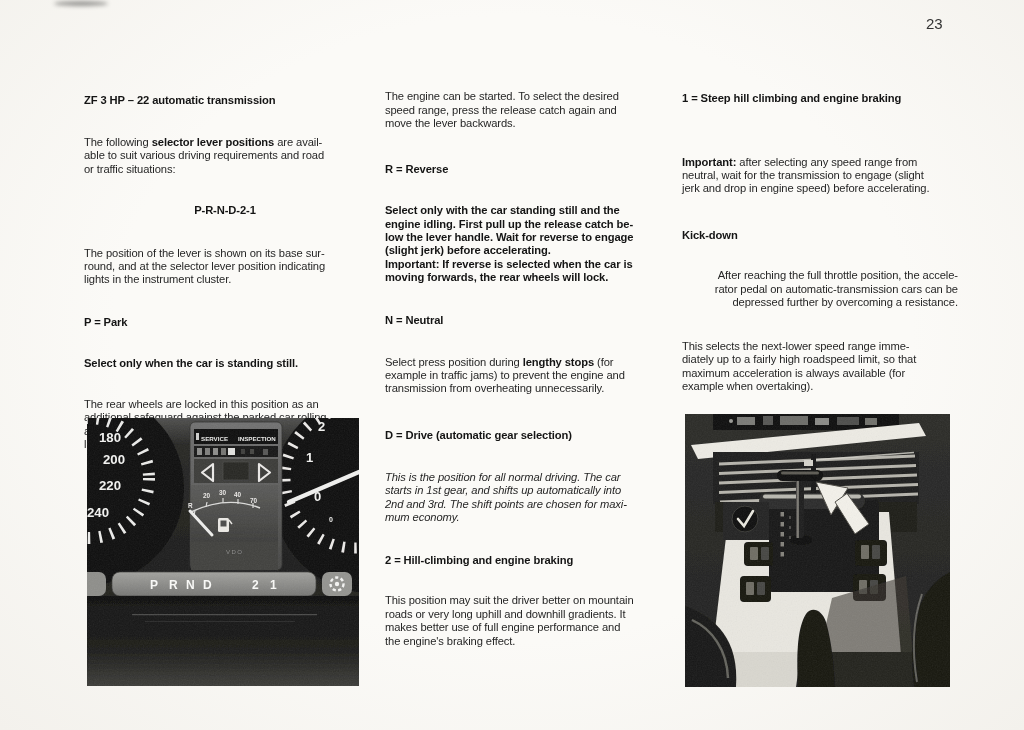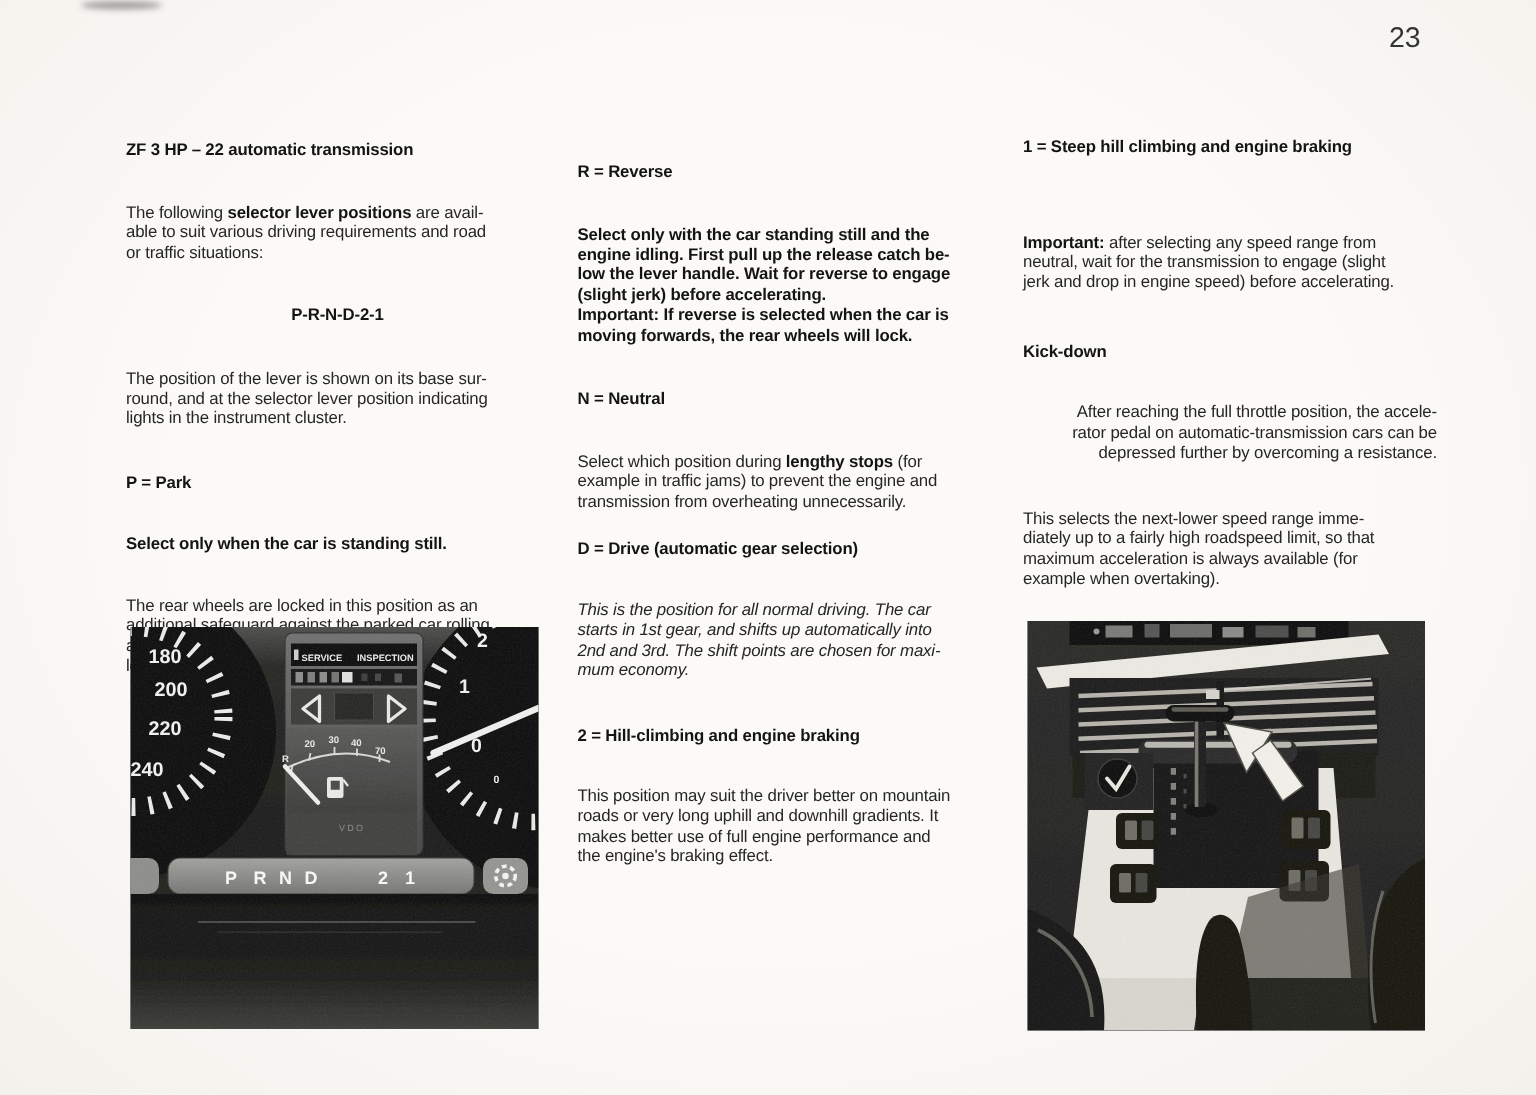--- a/index.html
+++ b/index.html
@@ -5,21 +5,21 @@
   html,body{margin:0;padding:0;background:#dcdad6;}
   .page{position:relative;width:1024px;height:730px;overflow:hidden;
         background:radial-gradient(ellipse at 50% 45%, #fbfaf7 55%, #f3f1ec 100%);
         font-family:"Liberation Sans", sans-serif;color:#262626;}
   .col{position:absolute;font-size:11.2px;line-height:13.4px;letter-spacing:-0.1px;
        white-space:pre-line;text-align:left;}
   .col p{margin:0;}
   .h{font-weight:bold;color:#141414;}
   .b{font-weight:bold;color:#141414;}
   .center{text-align:center;}
-  .page-number{position:absolute;left:926px;top:15px;font-size:19px;color:#333;}
+  .page-number{position:absolute;left:926px;top:15px;font-size:15px;color:#333;}
   .smudge{position:absolute;left:54px;top:1px;width:54px;height:5px;background:#5a5a58;
           opacity:.6;border-radius:50%;filter:blur(2.2px);}
   .photo{position:absolute;overflow:hidden;background:#222;}
   .photo svg{display:block;}
   #photo-cluster{left:87px;top:418px;width:272px;height:268px;}
   #photo-console{left:685px;top:414px;width:265px;height:273px;}
 </style>
 </head>
 <body>
 
@@ -39,32 +39,35 @@
 lights in the instrument cluster.</p>
     <p class="h" style="margin-top:15.8px;">P = Park</p>
     <p class="h" style="margin-top:14.6px;">Select only when the car is standing still.</p>
     <p style="margin-top:13.6px;">The rear wheels are locked in this position as an
 additional safeguard against the parked car rolling
 away. Press the release catch under the selector
 lever handle to move the lever to this position.</p>
   </section>
 
   <section class="col" style="left:385px;top:77px;width:276px;">
+    <p>The engine can be started. To select the desired
+speed range, press the release catch again and
+move the lever backwards.</p>
     <p class="h" style="margin-top:18.8px;">R = Reverse</p>
     <p class="h" style="margin-top:14.6px;">Select only with the car standing still and the
 engine idling. First pull up the release catch be-
 low the lever handle. Wait for reverse to engage
 (slight jerk) before accelerating.
 Important: If reverse is selected when the car is
 moving forwards, the rear wheels will lock.</p>
     <p class="h" style="margin-top:15.6px;">N = Neutral</p>
-    <p style="margin-top:15.2px;"><span>Select which position during </span><span class="b">lengthy stops</span><span> (for
+    <p style="margin-top:15.2px;"><span>Select press position during </span><span class="b">lengthy stops</span><span> (for
 example in traffic jams) to prevent the engine and
 transmission from overheating unnecessarily.</span></p>
-    <p class="h" style="margin-top:4px;">D = Drive (automatic gear selection)</p>
+    <p class="h" style="margin-top:20px;">D = Drive (automatic gear selection)</p>
     <p style="margin-top:14.6px;font-style:italic;">This is the position for all normal driving. The car
 starts in 1st gear, and shifts up automatically into
 2nd and 3rd. The shift points are chosen for maxi-
 mum economy.</p>
     <p class="h" style="margin-top:16.4px;">2 = Hill-climbing and engine braking</p>
     <p style="margin-top:13.4px;">This position may suit the driver better on mountain
 roads or very long uphill and downhill gradients. It
 makes better use of full engine performance and
 the engine's braking effect.</p>
   </section>

